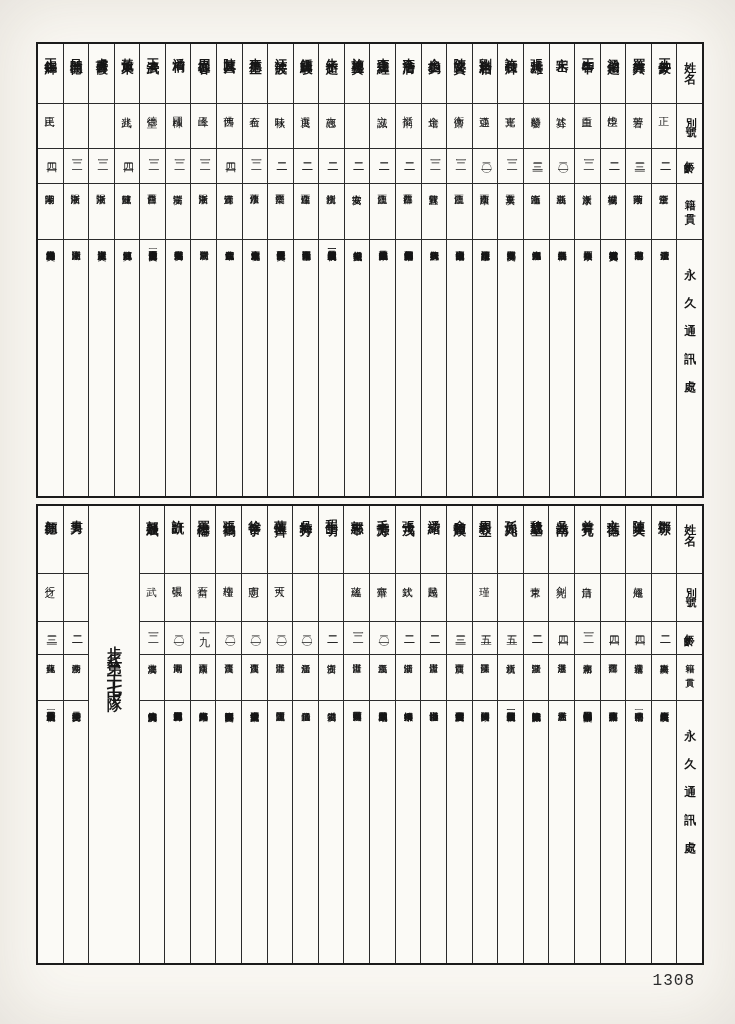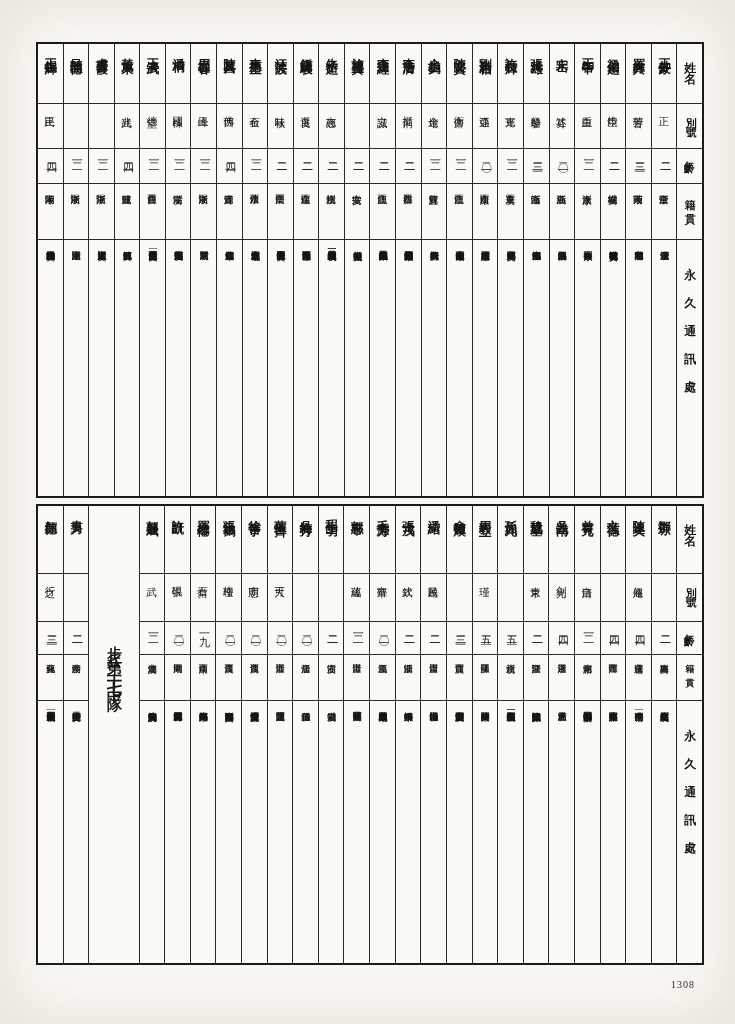--- a/index.html
+++ b/index.html
@@ -48,22 +48,22 @@
   .hcol .r-name  .vt{font-size:12px;letter-spacing:10px;padding-top:8px}
   .hcol .r-alias .vt{font-size:11px;letter-spacing:8px;padding-top:5px}
   .hcol .r-age   .vt{font-size:10.5px;letter-spacing:2px;padding-top:4px}
   .hcol .r-origin .vt{font-size:11px;letter-spacing:14px;padding-top:6px}
   .hcol .r-addr  .vt{font-size:12px;letter-spacing:28px;padding-top:18px}
 
   .divider-text{font-size:15px;font-weight:700;letter-spacing:7px}
 
   .page-number{
     position:absolute;right:40px;bottom:34px;
-    font-size:10px;letter-spacing:1px;color:#2b2b2b;
-    font-family:Liberation Serif, serif;
+    font-size:16px;letter-spacing:1px;color:#2b2b2b;
+    font-family:Liberation Mono, monospace;
   }
 </style>
 </head>
 <body>
 
 <div class="page">
   <div id="table-top" class="grid-table">
       <div class="col hcol">
         <div class="cell r-name">
           <span class="vt">姓名</span>

